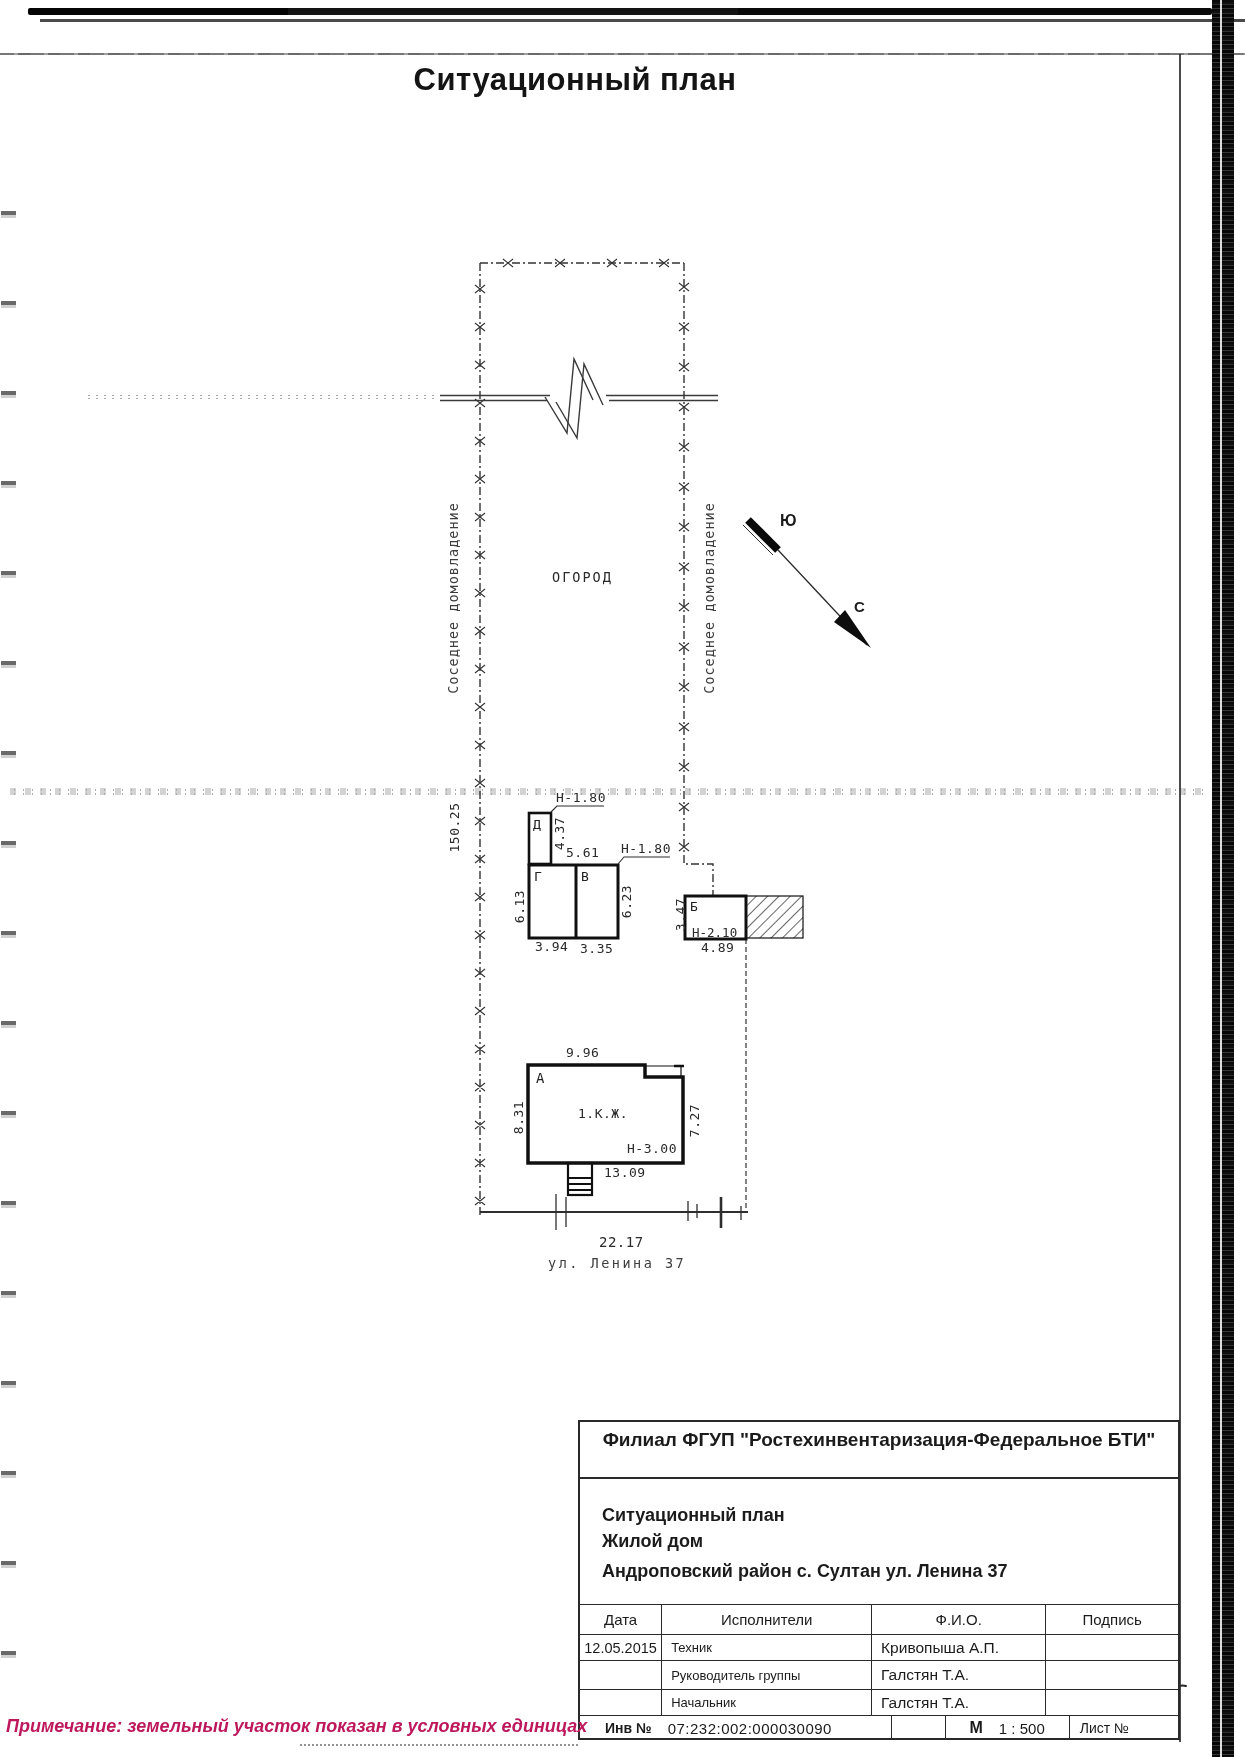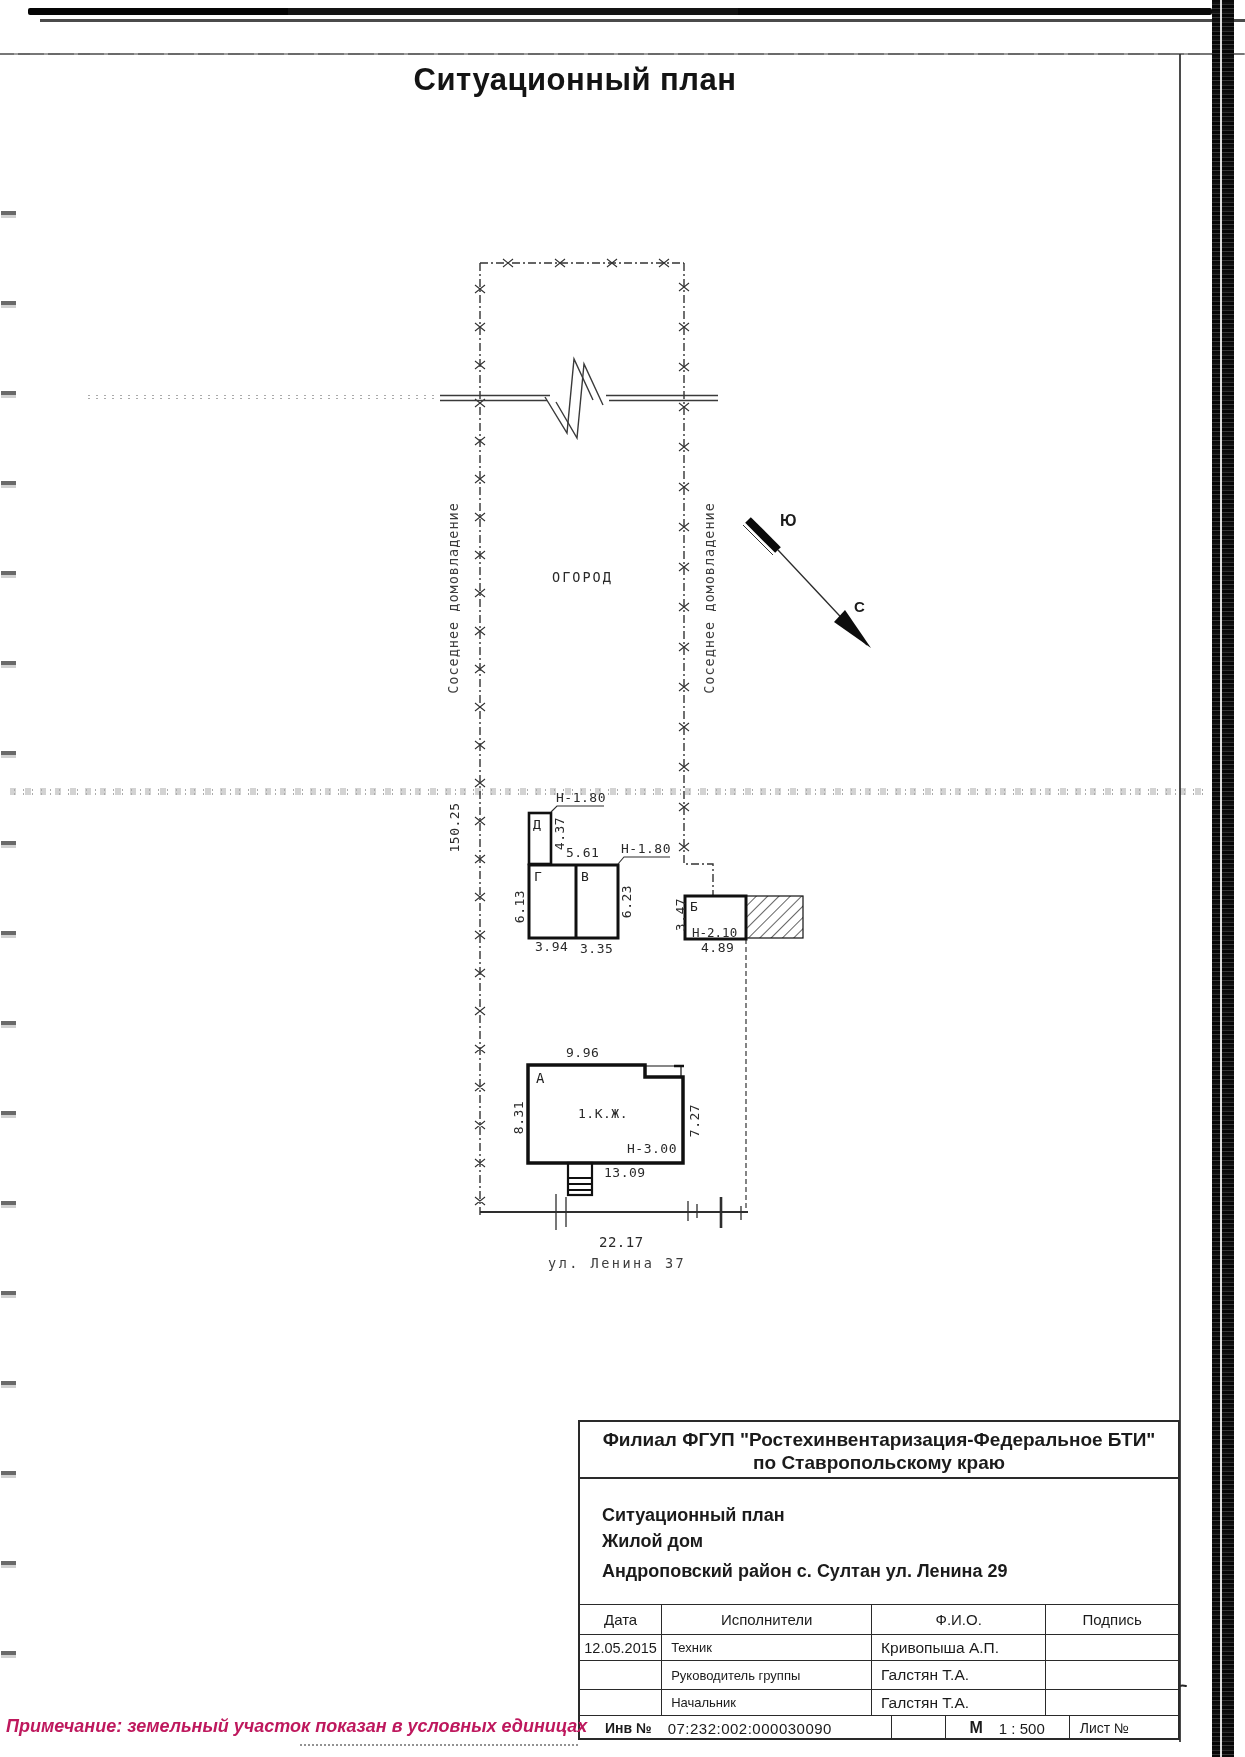--- a/index.html
+++ b/index.html
@@ -159,26 +159,25 @@
   <div class="abs dim vrot" style="left:498px;top:1110px;width:40px;">8.31</div>
   <div class="abs dim vrot" style="left:674px;top:1113px;width:40px;">7.27</div>
   <div class="abs dim" style="left:604px;top:1165px;">13.09</div>
 
   <div class="abs dim" style="left:599px;top:1234px;font-size:14px;">22.17</div>
   <div class="abs dim plan-gray" style="left:548px;top:1255px;font-size:13.5px;letter-spacing:2.5px;">ул. Ленина 37</div>
 
   <div class="abs tblock">
     <div class="tb-org">
       <div class="l1">Филиал ФГУП "Ростехинвентаризация-Федеральное БТИ"</div>
-      <div class="l2">по Ставропольскому краю</div>
     </div>
     <div class="tb-info">
       <div class="il" style="top:26px;">Ситуационный план</div>
       <div class="il" style="top:52px;">Жилой дом</div>
-      <div class="il" style="top:82px;">Андроповский район с. Султан ул. Ленина 29</div>
+      <div class="il" style="top:82px;">Андроповский район с. Султан ул. Ленина 37</div>
     </div>
     <div class="tb-row" style="top:182px;height:30px;">
       <div class="tb-cell c-date hdr">Дата</div>
       <div class="tb-cell c-role hdr">Исполнители</div>
       <div class="tb-cell c-name hdr">Ф.И.О.</div>
       <div class="tb-cell c-sign hdr">Подпись</div>
     </div>
     <div class="tb-row" style="top:212px;height:26px;">
       <div class="tb-cell c-date">12.05.2015</div>
       <div class="tb-cell c-role">Техник</div>

